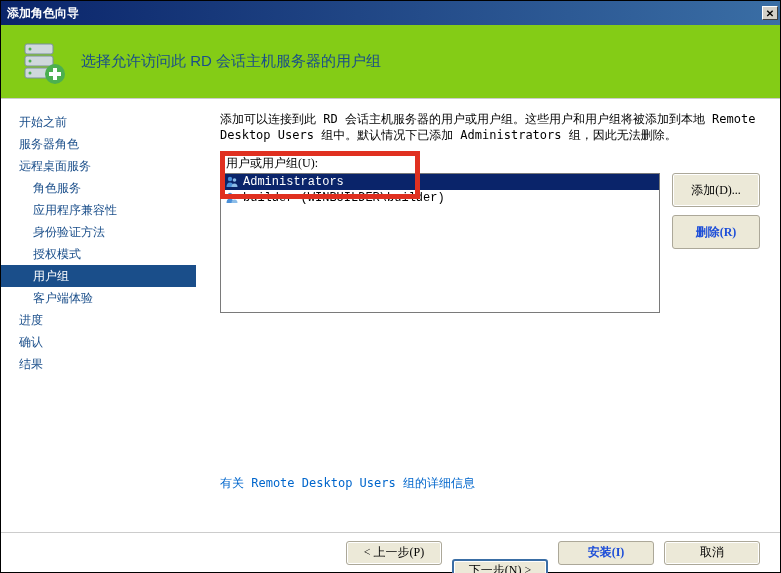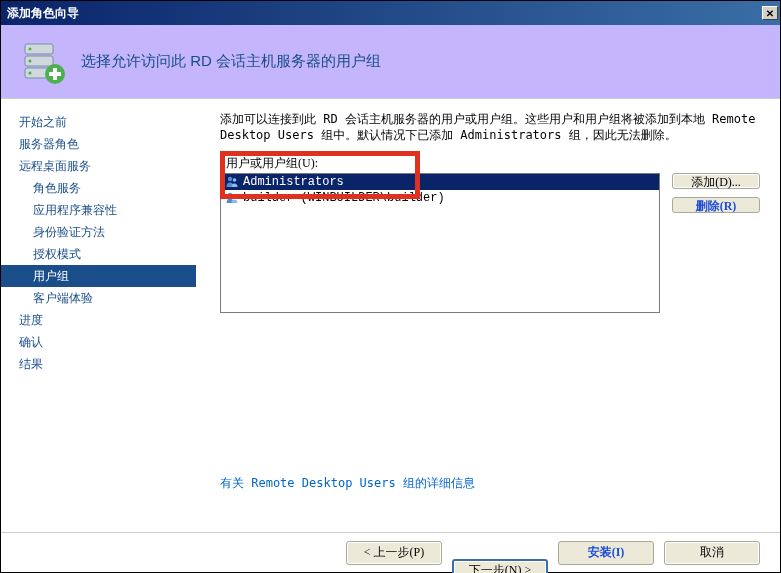--- a/index.html
+++ b/index.html
@@ -1,42 +1,42 @@
 <!DOCTYPE html>
 <html><head>
 <meta charset="utf-8">
 <style>
 * { box-sizing: border-box; margin: 0; padding: 0; }
 body { font-family: "Microsoft YaHei", "SimSun", sans-serif; font-size: 12px; background: #d4d0c8; width: 781px; height: 573px; overflow: hidden; }
 .window { width: 781px; height: 573px; background: #fff; border: 1px solid #000; display: flex; flex-direction: column; }
 .titlebar { background: linear-gradient(to right, #0a246a, #3a6ea5); color: #fff; height: 20px; display: flex; align-items: center; padding: 12px 2px; font-size: 12px; }
 .titlebar-text { flex: 1; padding-left: 4px; font-weight: bold; }
 .titlebar-close { width: 16px; height: 14px; background: #d4d0c8; border: 1px solid #fff; border-right-color: #404040; border-bottom-color: #404040; display: flex; align-items: center; justify-content: center; cursor: pointer; font-family: Arial; font-size: 10px; font-weight: bold; color: #000; }
-.header { height: 74px; display: flex; align-items: center; padding: 0 18px; border-bottom: 1px solid #ccc; background: #c4b5fd; }
+.header { height: 74px; display: flex; align-items: center; padding: 0 18px; border-bottom: 1px solid #ccc; background: #84cc16; }
 .header-icon { width: 48px; height: 48px; margin-right: 14px; position: relative; }
 .header-icon svg { width: 48px; height: 48px; }
 .header-title { font-size: 15px; color: #1a4e8a; font-family: "SimSun", sans-serif; }
 .body { flex: 1; display: flex; background: #fff; }
 .sidebar { width: 195px; padding: 12px 0 0 0; border-right: none; }
 .sidebar-item { height: 22px; line-height: 22px; padding-left: 18px; color: #1a4e8a; cursor: pointer; font-size: 12px; }
 .sidebar-item.sub { padding-left: 32px; }
 .sidebar-item.selected { background: #1a4e8a; color: #fff; }
 .main { flex: 1; padding: 12px 20px 0 24px; display: flex; flex-direction: column; position: relative; }
 .desc { font-family: "SimSun", monospace; font-size: 12px; line-height: 16px; color: #000; margin-bottom: 14px; }
 .list-area { display: flex; gap: 0; position: relative; }
 .list-label { font-size: 12px; margin-bottom: 4px; font-family: "SimSun"; position: absolute; top: -2px; left: 6px; z-index: 1; }
 .listbox-wrap { position: relative; flex: 1; }
 .redbox { position: absolute; border: 5px solid #e03020; width: 200px; height: 48px; top: -6px; left: 0px; z-index: 5; pointer-events: none; }
 .listbox { width: 440px; height: 140px; border: 1px solid #7a7a7a; background: #fff; margin-top: 16px; overflow: hidden; }
 .list-item { height: 16px; line-height: 16px; display: flex; align-items: center; padding-left: 4px; font-family: "Courier New", monospace; font-size: 12px; }
 .list-item.selected { background: #0a246a; color: #fff; }
 .list-item .usericon { width: 14px; height: 14px; margin-right: 4px; display: inline-flex; align-items: center; justify-content: center; }
 .list-item .usericon svg { width: 14px; height: 14px; }
 .list-btns { display: flex; flex-direction: column; gap: 8px; margin-top: 16px; }
-.btn { min-width: 88px; height: 16px; background: #ece9d8; border: 1px solid #aca899; border-radius: 3px; font-size: 12px; font-family: "SimSun"; cursor: pointer; padding: 0 8px; box-shadow: 0 0 0 1px #fff inset; }
+.btn { min-width: 88px; height: 34px; background: #ece9d8; border: 1px solid #aca899; border-radius: 3px; font-size: 12px; font-family: "SimSun"; cursor: pointer; padding: 0 8px; box-shadow: 0 0 0 1px #fff inset; }
 .btn:disabled { color: #1d4ed8; cursor: default; box-shadow: none; font-weight: bold; }
 .link { color: #0066cc; cursor: pointer; font-family: "SimSun", monospace; font-size: 12px; margin-top: auto; margin-bottom: 40px; }
 .footer { height: 40px; border-top: 1px solid #ccc; display: flex; align-items: center; justify-content: flex-end; padding-right: 20px; gap: 10px; background: #fff; }
 .footer .btn { min-width: 96px; height: 24px; }
 .footer .btn.primary { border: 2px solid #3a6ea5; margin-top: 36px; }
 </style>
 </head>
 <body>
 
 <div class="window">

